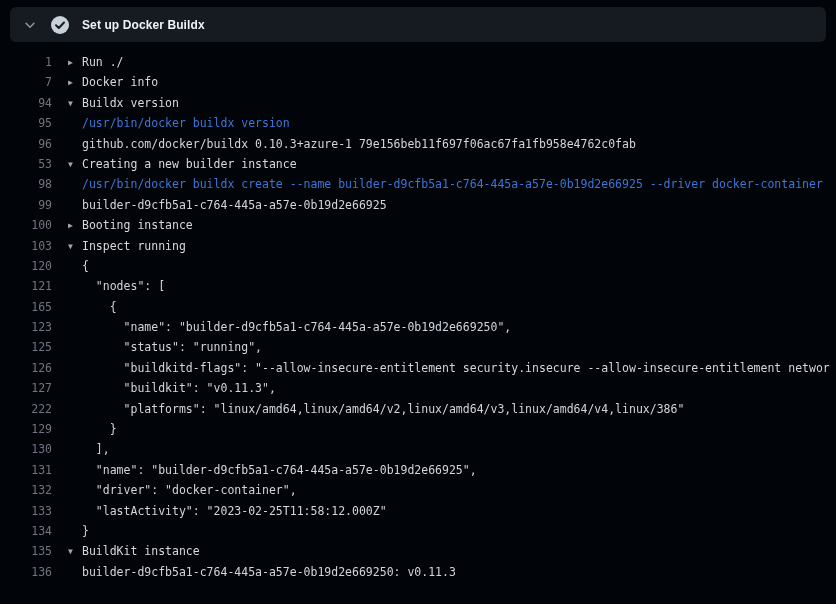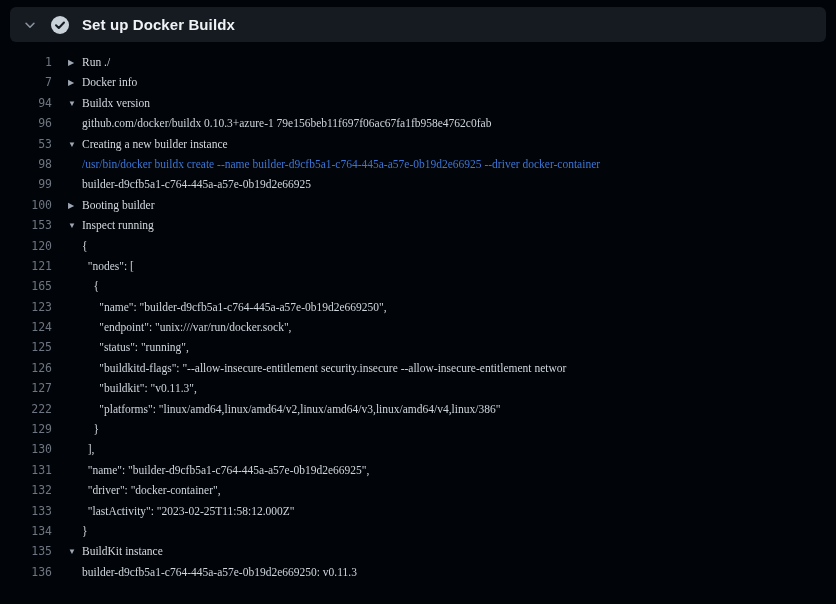--- a/index.html
+++ b/index.html
@@ -42,21 +42,21 @@
   .status-circle {
     width: 20px;
     height: 20px;
     margin-left: 12px;
     flex: 0 0 auto;
   }
   .step-title {
     margin-left: 12px;
     color: #f0f3f6;
     font-family: "Liberation Sans", "DejaVu Sans", sans-serif;
-    font-size: 15px;
+    font-size: 12px;
     font-weight: 600;
     letter-spacing: 0.1px;
     white-space: nowrap;
   }
   
   .log {
     position: absolute;
     top: 52px;
     left: 0;
     right: 0;
@@ -74,21 +74,20 @@
     flex: 0 0 52px;
     width: 52px;
     text-align: right;
     color: #6e7681;
     user-select: none;
   }
   .content {
     padding-left: 16px;
     color: #cfd6dd;
     white-space: pre;
-    font-family: Liberation Serif, serif;
   }
   .content.indent { padding-left: 30px; }
   .content.cmd { color: #3d76d6; }
   .grouprow { cursor: pointer; }
   .tri {
     display: inline-block;
     width: 14px;
     color: #9ea7b3;
     font-size: 8px;
     vertical-align: 1px;
@@ -112,31 +111,31 @@
         <path d="M6 10.3 L8.8 13 L14 7.5" fill="none" stroke="#161b22" stroke-width="2" stroke-linecap="round" stroke-linejoin="round"></path>
       </svg>
     </span>
     <span class="step-title">Set up Docker Buildx</span>
   </div>
 
   <div class="log">
       <div class="line grouprow"><span class="num">1</span><span class="content"><span class="tri">▶</span><span class="gtitle">Run ./</span></span></div>
       <div class="line grouprow"><span class="num">7</span><span class="content"><span class="tri">▶</span><span class="gtitle">Docker info</span></span></div>
       <div class="line grouprow"><span class="num">94</span><span class="content"><span class="tri">▼</span><span class="gtitle">Buildx version</span></span></div>
+      <div class="line"><span class="num">95</span><span class="content indent cmd">/usr/bin/docker buildx version</span></div>
       <div class="line"><span class="num">96</span><span class="content indent">github.com/docker/buildx 0.10.3+azure-1 79e156beb11f697f06ac67fa1fb958e4762c0fab</span></div>
       <div class="line grouprow"><span class="num">53</span><span class="content"><span class="tri">▼</span><span class="gtitle">Creating a new builder instance</span></span></div>
       <div class="line"><span class="num">98</span><span class="content indent cmd">/usr/bin/docker buildx create --name builder-d9cfb5a1-c764-445a-a57e-0b19d2e66925 --driver docker-container</span></div>
       <div class="line"><span class="num">99</span><span class="content indent">builder-d9cfb5a1-c764-445a-a57e-0b19d2e66925</span></div>
-      <div class="line grouprow"><span class="num">100</span><span class="content"><span class="tri">▶</span><span class="gtitle">Booting builder</span></span></div>
-      <div class="line grouprow"><span class="num">153</span><span class="content"><span class="tri">▼</span><span class="gtitle">Inspect running</span></span></div>
+      <div class="line grouprow"><span class="num">100</span><span class="content"><span class="tri">▶</span><span class="gtitle">Booting instance</span></span></div>
+      <div class="line grouprow"><span class="num">103</span><span class="content"><span class="tri">▼</span><span class="gtitle">Inspect running</span></span></div>
       <div class="line"><span class="num">120</span><span class="content indent">{</span></div>
       <div class="line"><span class="num">121</span><span class="content indent">  "nodes": [</span></div>
       <div class="line"><span class="num">165</span><span class="content indent">    {</span></div>
       <div class="line"><span class="num">123</span><span class="content indent">      "name": "builder-d9cfb5a1-c764-445a-a57e-0b19d2e669250",</span></div>
-      <div class="line"><span class="num">124</span><span class="content indent">      "endpoint": "unix:///var/run/docker.sock",</span></div>
       <div class="line"><span class="num">125</span><span class="content indent">      "status": "running",</span></div>
       <div class="line"><span class="num">126</span><span class="content indent">      "buildkitd-flags": "--allow-insecure-entitlement security.insecure --allow-insecure-entitlement networ</span></div>
       <div class="line"><span class="num">127</span><span class="content indent">      "buildkit": "v0.11.3",</span></div>
       <div class="line"><span class="num">222</span><span class="content indent">      "platforms": "linux/amd64,linux/amd64/v2,linux/amd64/v3,linux/amd64/v4,linux/386"</span></div>
       <div class="line"><span class="num">129</span><span class="content indent">    }</span></div>
       <div class="line"><span class="num">130</span><span class="content indent">  ],</span></div>
       <div class="line"><span class="num">131</span><span class="content indent">  "name": "builder-d9cfb5a1-c764-445a-a57e-0b19d2e66925",</span></div>
       <div class="line"><span class="num">132</span><span class="content indent">  "driver": "docker-container",</span></div>
       <div class="line"><span class="num">133</span><span class="content indent">  "lastActivity": "2023-02-25T11:58:12.000Z"</span></div>
       <div class="line"><span class="num">134</span><span class="content indent">}</span></div>

